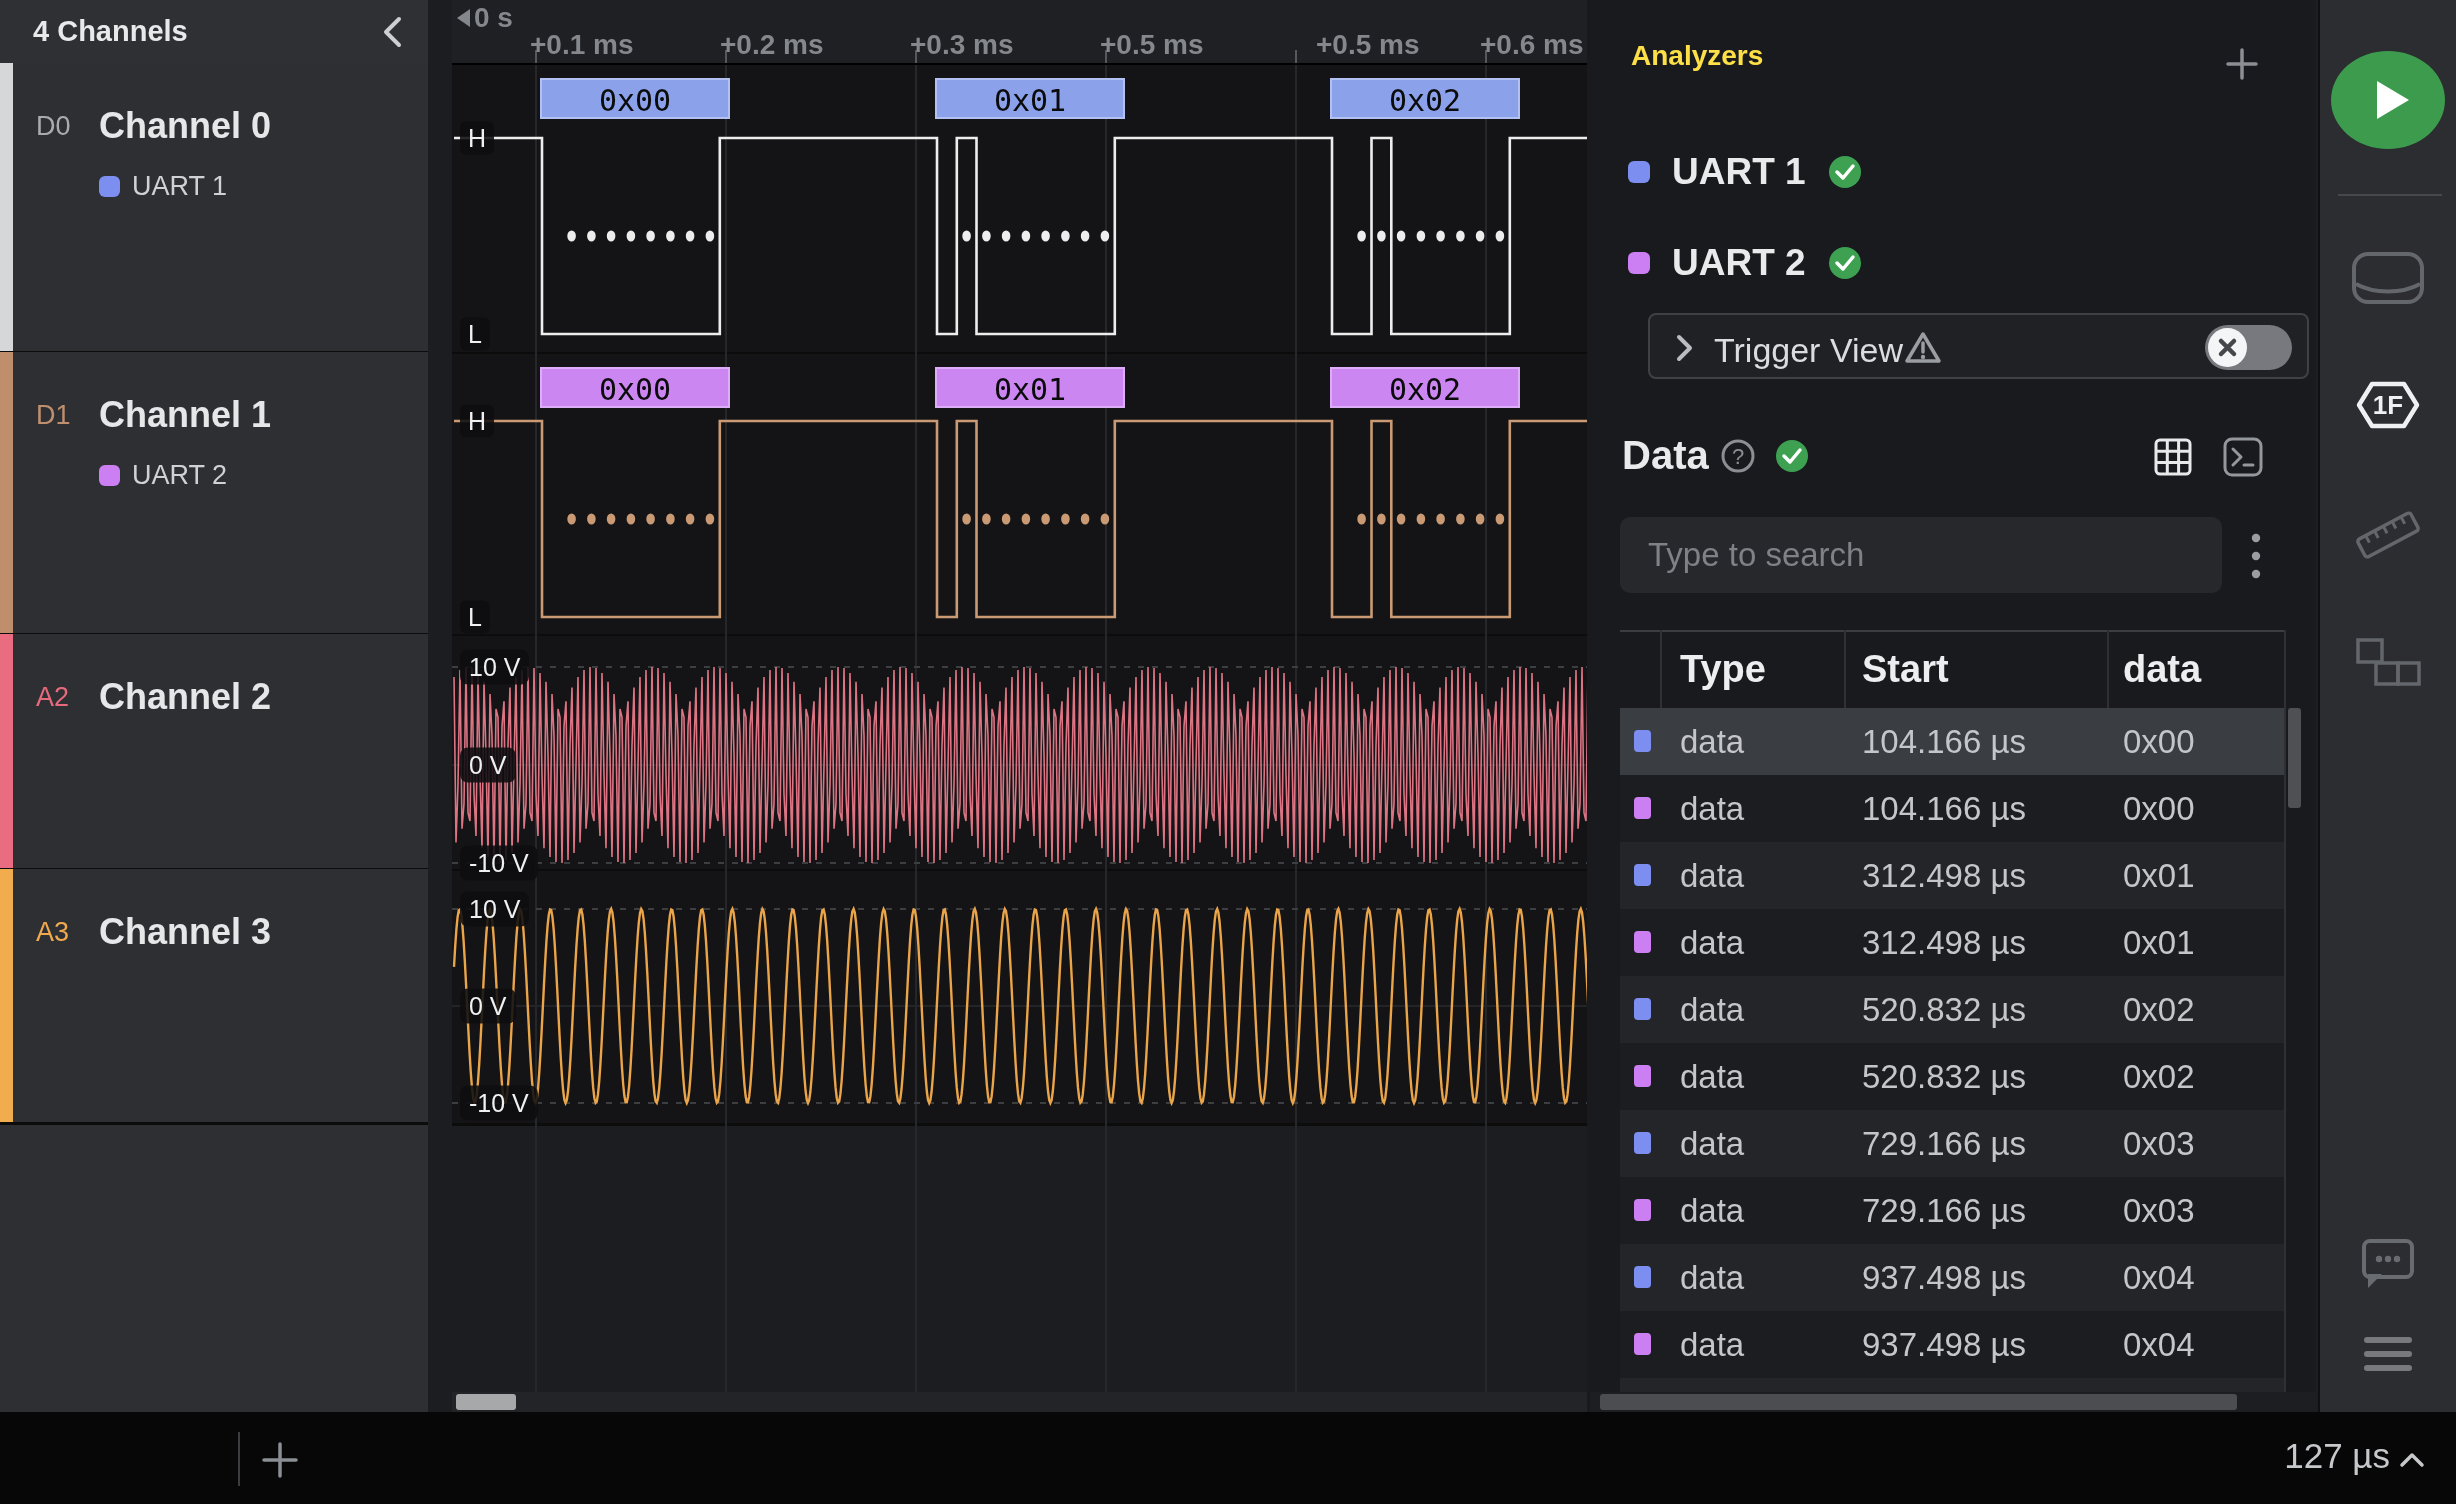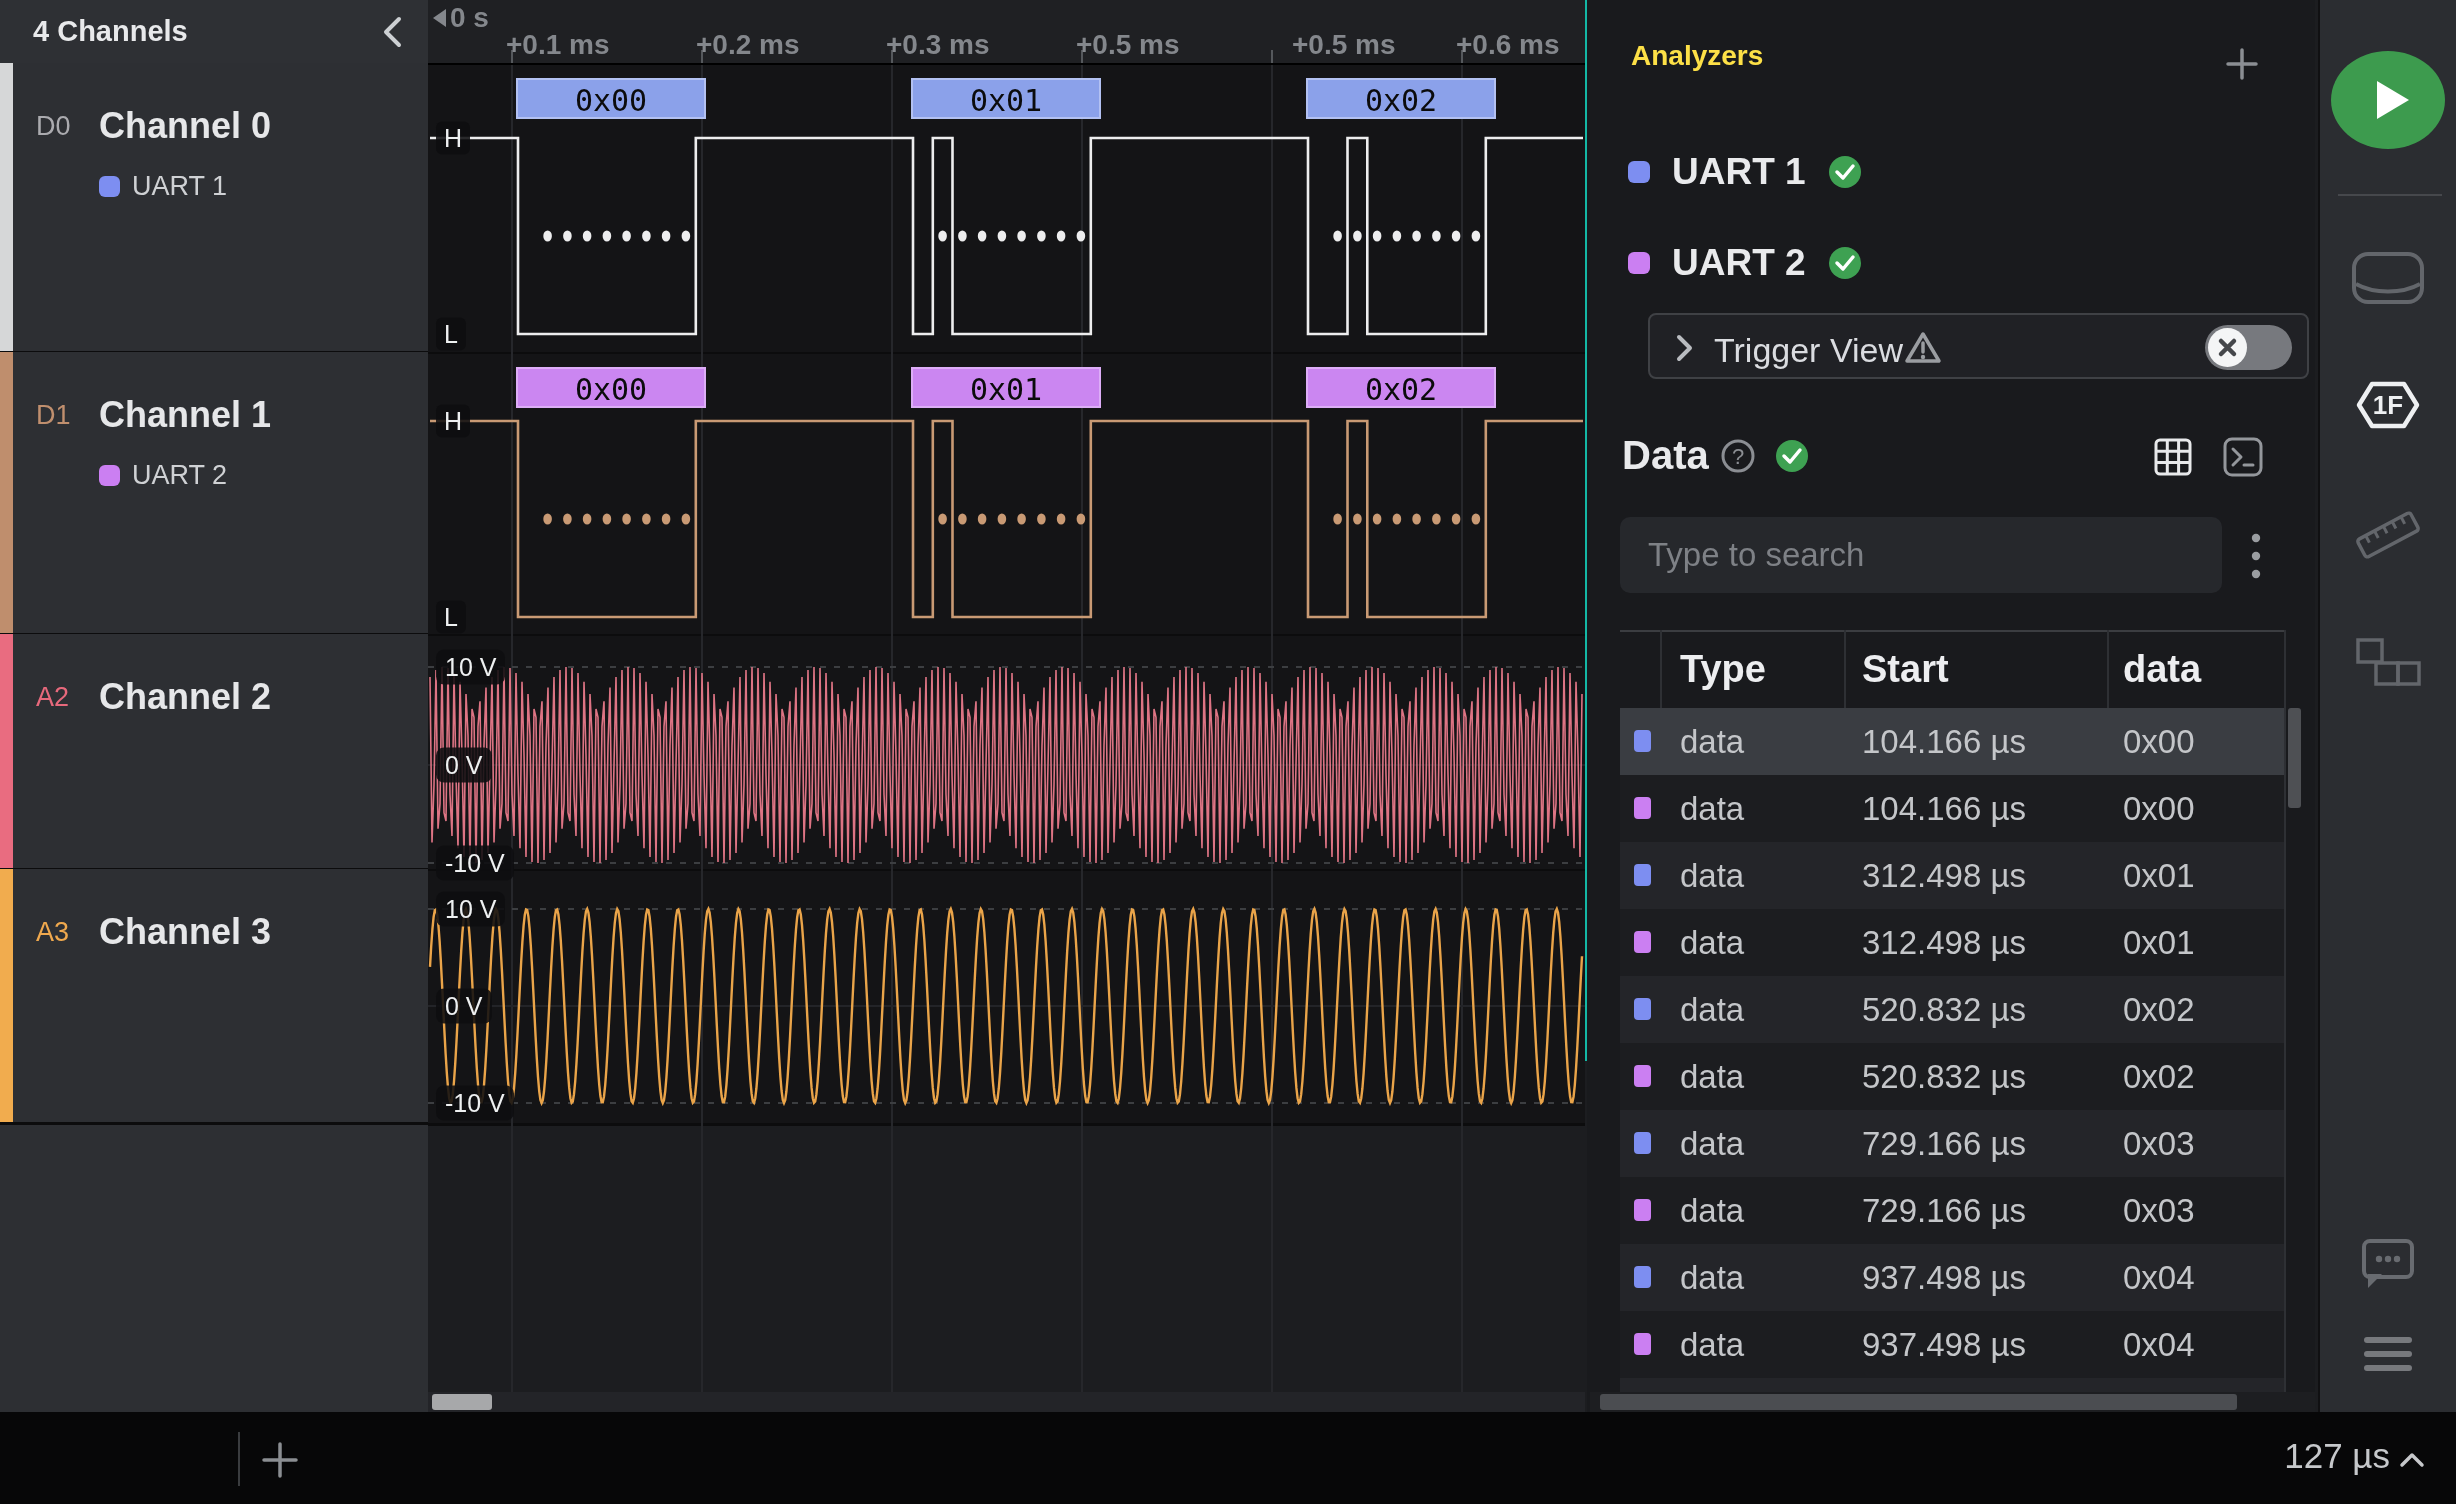--- a/index.html
+++ b/index.html
@@ -14,21 +14,21 @@
   .collapse-ic{left:378px;top:15px;}
   .ch-row{left:0;width:428px;background:#2d2f33;border-bottom:3px solid #0c0c0d;box-sizing:border-box;}
   .ch-strip{position:absolute;left:0;top:0;width:13px;height:100%;}
   .ch-id{position:absolute;left:36px;top:48px;font-size:27px;color:#ababaf;}
   .ch-name{position:absolute;left:99px;top:42px;font-size:36px;font-weight:600;color:#e6e7e9;}
   .ch-sub{position:absolute;left:99px;top:108px;display:flex;align-items:center;gap:12px;}
   .ch-sub .sw{width:21px;height:21px;border-radius:6px;}
   .ch-sub .lbl{font-size:27px;color:#cfd1d4;}
 
   
-  #main{left:428px;top:0;width:1157px;height:1061px;background:#141416;border-right:2px solid #14b8a6;box-sizing:content-box;}
+  #main{left:452px;top:0;width:1157px;height:1061px;background:#141416;border-right:2px solid #14b8a6;box-sizing:content-box;}
   #main svg{position:absolute;left:0;top:0;}
   #main-overlay{position:absolute;left:0;top:0;width:1157px;height:1412px;}
   .ruler-label{position:absolute;top:29px;font-size:28px;font-weight:600;color:#84878c;white-space:nowrap;}
   #zero-marker{position:absolute;left:5px;top:2px;display:flex;align-items:center;gap:4px;color:#84878c;font-size:28px;font-weight:600;}
   #zero-marker .tri{width:0;height:0;border-top:9px solid transparent;border-bottom:9px solid transparent;border-right:13px solid #84878c;}
   .bubble{position:absolute;width:190px;height:41px;line-height:41px;text-align:center;
     font-family:"DejaVu Sans Mono",monospace;font-size:30px;color:#0b0b0c;box-sizing:border-box;}
   .bubble.b-blue{background:#8ba1ea;border:2px solid #b3c1f2;}
   .bubble.b-purple{background:#cb86f1;border:2px solid #ddadf7;}
   .lvl-badge{position:absolute;left:8px;transform:translateY(-50%);background:rgba(14,14,16,.88);

